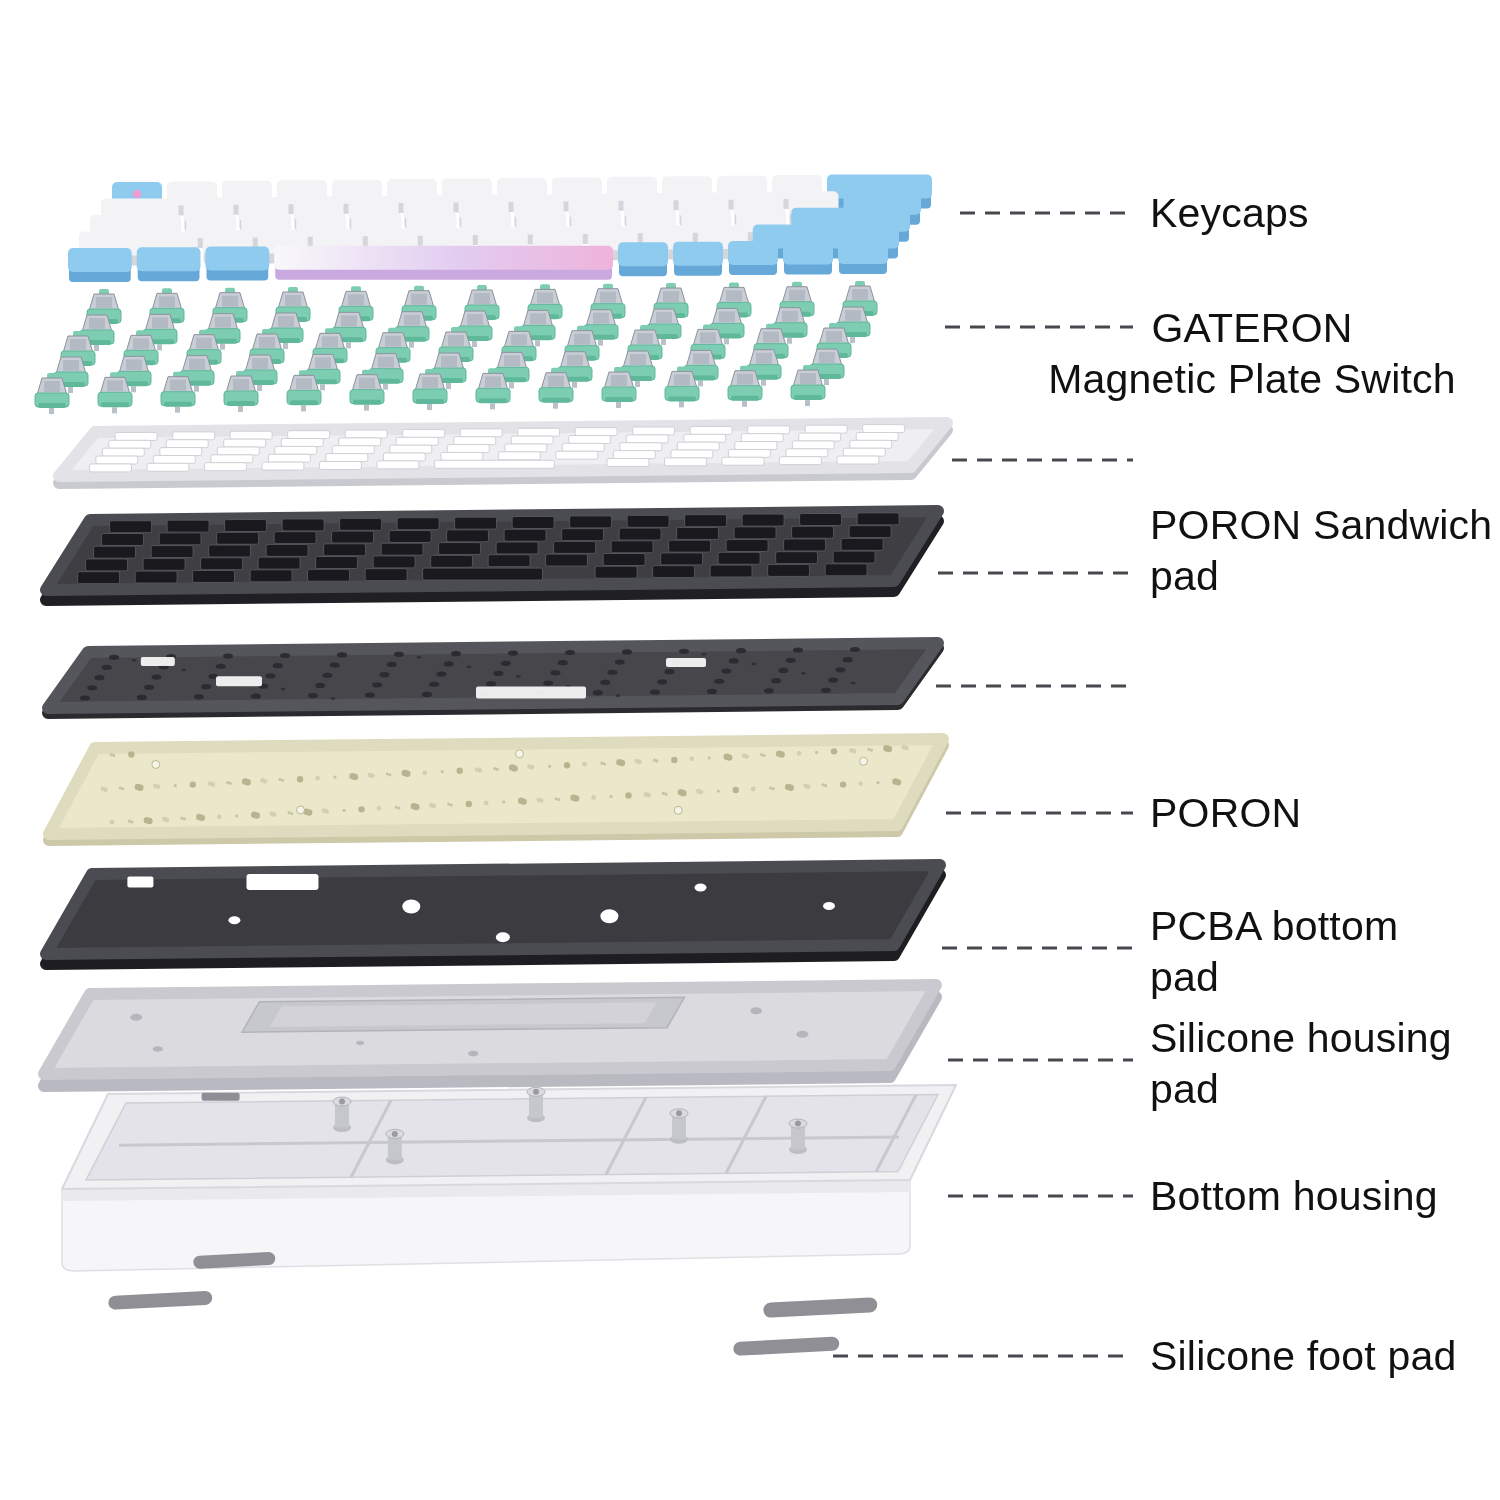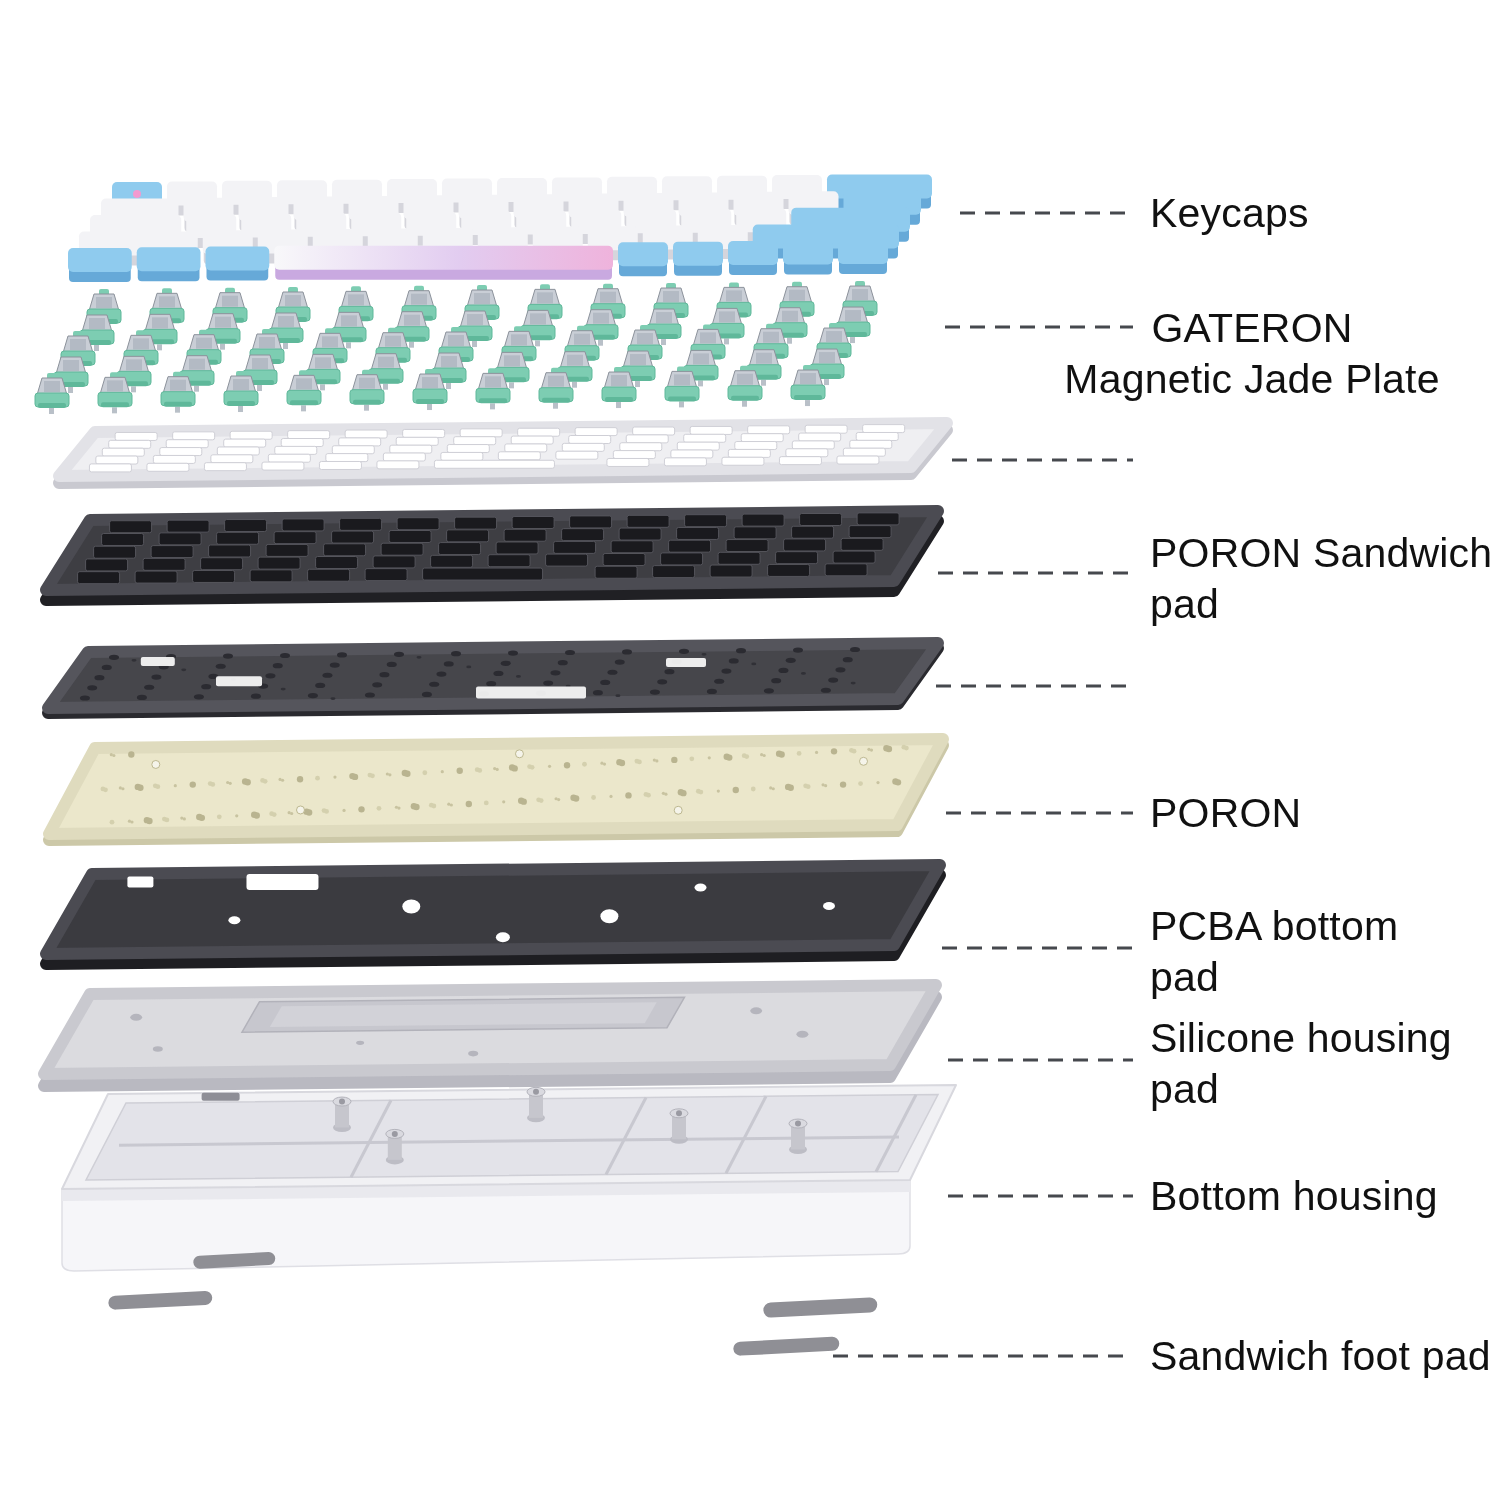--- a/index.html
+++ b/index.html
@@ -1013,23 +1013,23 @@
       <line class="leader" x1="946" y1="813" x2="1133" y2="813"></line>
       <line class="leader" x1="942" y1="948" x2="1133" y2="948"></line>
       <line class="leader" x1="948" y1="1060" x2="1133" y2="1060"></line>
       <line class="leader" x1="948" y1="1196" x2="1133" y2="1196"></line>
       <line class="leader" x1="833" y1="1356" x2="1133" y2="1356"></line>
     </g>
   </svg>
 
   <div class="label" style="top:188px">Keycaps</div>
   <div class="label centered" style="top:303px">GATERON
-Magnetic Jade Plate</div>
-  <div class="label" style="top:528px">PORON Sandwich
+Magnetic Plate Switch</div>
+  <div class="label" style="top:500px">PORON Sandwich
 pad</div>
   <div class="label" style="top:788px">PORON</div>
   <div class="label" style="top:901px">PCBA bottom
 pad</div>
   <div class="label" style="top:1013px">Silicone housing
 pad</div>
   <div class="label" style="top:1171px">Bottom housing</div>
-  <div class="label" style="top:1331px">Sandwich foot pad</div>
+  <div class="label" style="top:1331px">Silicone foot pad</div>
 </div>
 
 </body></html>

